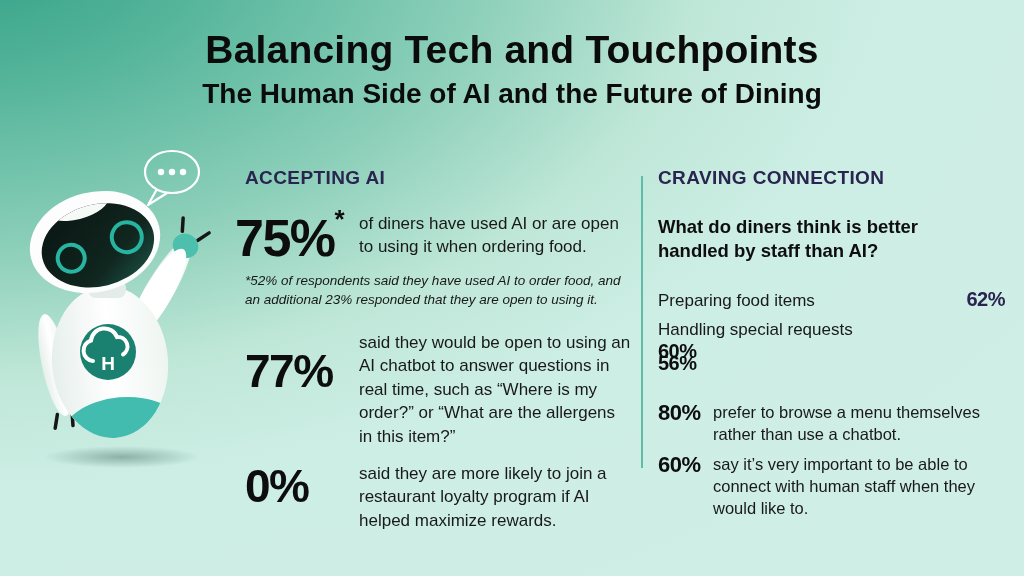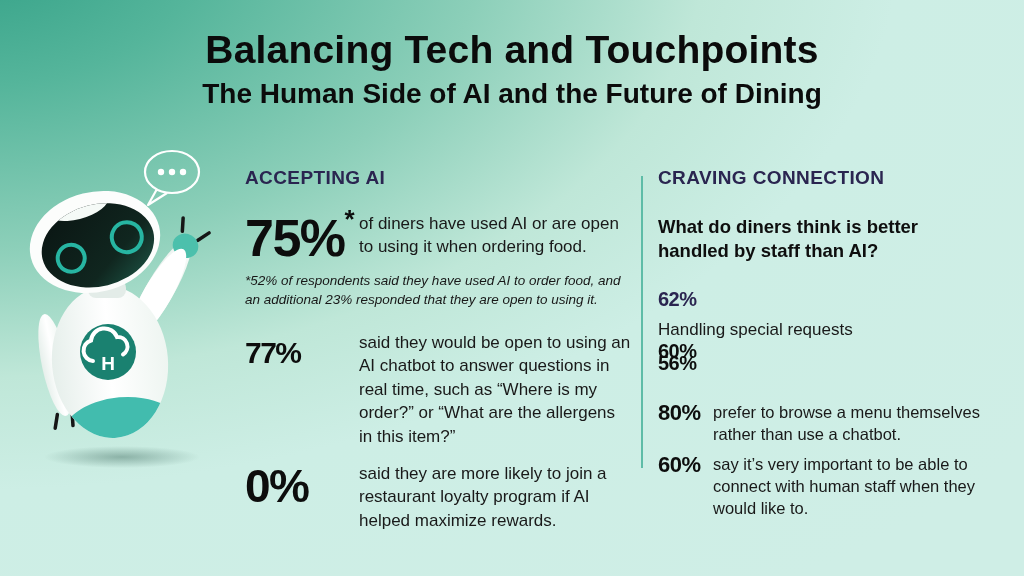--- a/index.html
+++ b/index.html
@@ -14,29 +14,29 @@
     font-size:39px; font-weight:bold; color:#0b0b0b; letter-spacing:0.2px;
   }
   .subtitle {
     position:absolute; top:78px; left:0; width:100%; text-align:center;
     font-size:28px; font-weight:bold; color:#0b0b0b;
   }
   .section-heading {
     position:absolute; font-size:19px; font-weight:bold; color:#2a2550; letter-spacing:0.4px;
   }
   .big-num { font-weight:bold; color:#0d0d0d; letter-spacing:-1.5px; line-height:1; }
-  .stat-num-75 { position:absolute; left:245px; top:206px; font-size:52px; }
+  .stat-num-75 { position:absolute; left:235px; top:206px; font-size:52px; }
   .sup-asterisk { font-size:26px; vertical-align:28px; letter-spacing:0; }
   .stat-text { position:absolute; font-size:17px; line-height:1.38; color:#191919; }
   .t75 { left:359px; top:212px; width:272px; }
   .footnote {
     position:absolute; left:245px; top:272px; width:392px;
     font-size:13.5px; font-style:italic; line-height:1.4; color:#181818;
   }
-  .stat-num-77 { position:absolute; left:245px; top:338px; font-size:30px; }
+  .stat-num-77 { position:absolute; left:245px; top:348px; font-size:46px; }
   .t77 { left:359px; top:331px; width:272px; }
   .stat-num-64 { position:absolute; left:245px; top:463px; font-size:46px; }
   .t64 { left:359px; top:462px; width:276px; }
   .divider { position:absolute; left:641px; top:176px; width:2px; height:292px; background:#5ebca7; }
   .question {
     position:absolute; left:658px; top:215px; width:330px;
     font-size:18.5px; font-weight:bold; line-height:1.3; color:#0e0e0e;
   }
   .row { position:absolute; left:658px; width:347px; display:flex; justify-content:space-between; align-items:baseline; }
   .row-label { font-size:17px; color:#191919; }
@@ -152,20 +152,21 @@
     <div class="stat-text t64">said they are more likely to join a restaurant loyalty program if AI helped maximize rewards.</div>
   </section>
 
   <div class="divider"></div>
 
   <section>
     <div class="section-heading" style="left:658px; top:167px;">CRAVING CONNECTION</div>
     <div class="question">What do diners think is better handled by staff than AI?</div>
 
     <div class="row r0">
+      <span class="row-label">Preparing food items</span>
       <span class="row-value highlight">62%</span>
     </div>
     <div class="row r1">
       <span class="row-label">Handling special requests</span>
       <span class="row-value">60%</span>
     </div>
     <div class="row r2">
       <span class="row-value">56%</span>
     </div>
 

